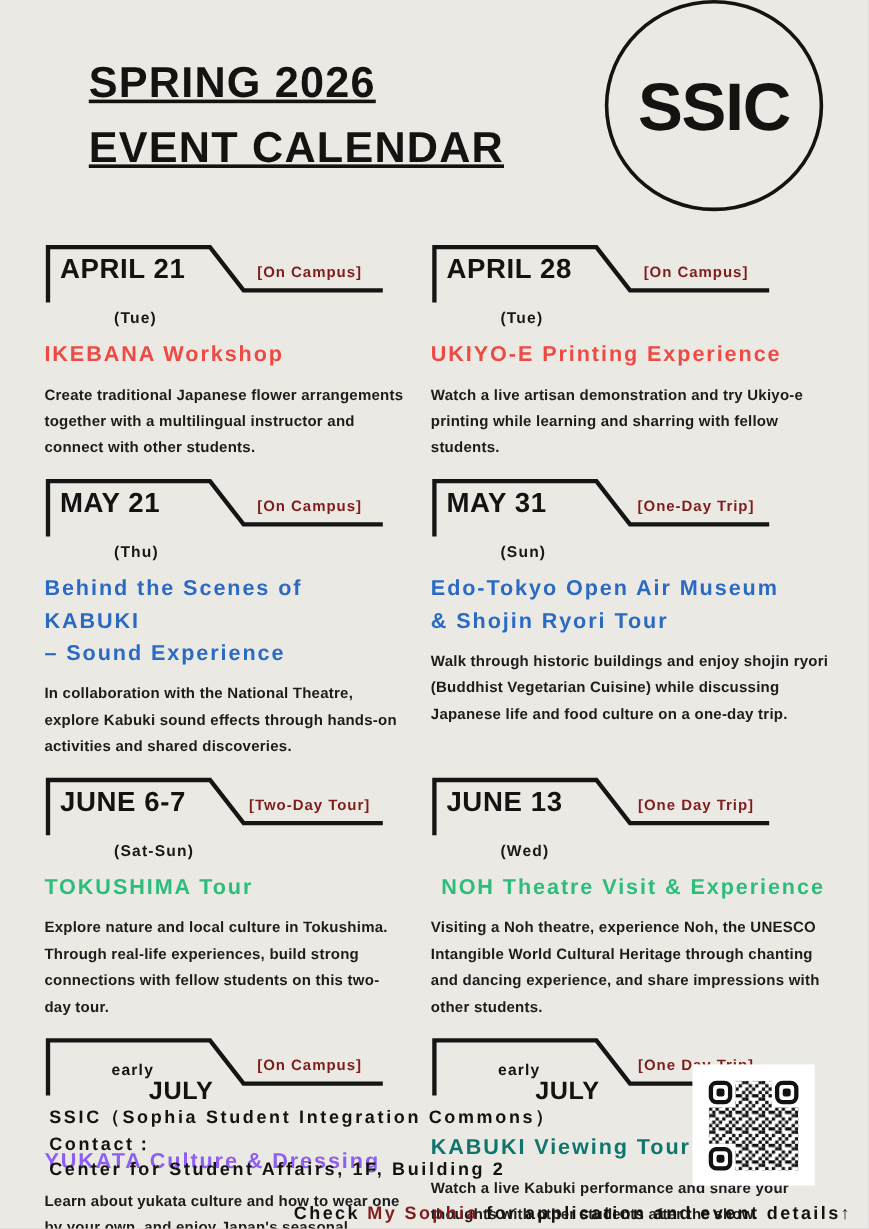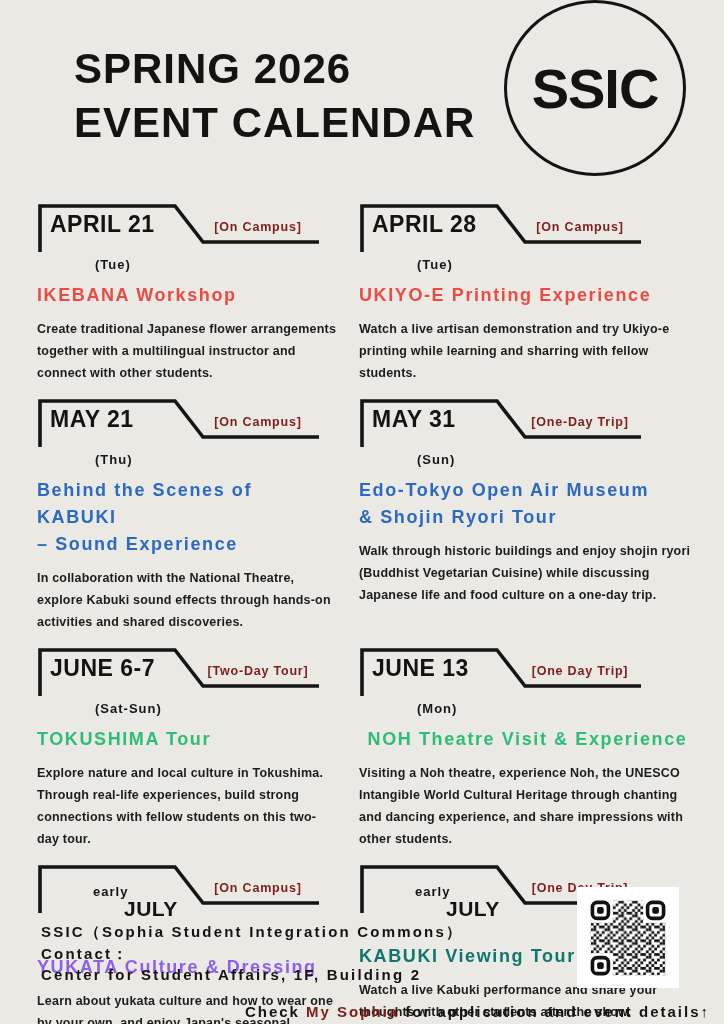--- a/index.html
+++ b/index.html
@@ -4,21 +4,21 @@
 <style>
   html,body{margin:0;padding:0;background:#c8c8c8;}
   .page{
     position:relative;width:724px;height:1024px;margin:0 auto;
     background:#ebe9e4;color:#171717;overflow:hidden;
     font-family:"Liberation Sans",sans-serif;font-weight:700;
   }
   
   .main-title{
     margin:0;padding:42px 0 0 74px;
-    font-size:42px;line-height:54px;letter-spacing:1px;color:#141312;
+    font-size:36px;line-height:54px;letter-spacing:1px;color:#141312;text-decoration:underline;
   }
   .logo-circle{
     position:absolute;left:504px;top:0;width:176px;height:170px;
     border:3.5px solid #141312;border-radius:50%;
     display:flex;align-items:center;justify-content:center;
     font-size:56px;font-weight:700;letter-spacing:-1px;color:#141312;
   }
   
   .events{
     margin:52px 0 0 37px;display:grid;
@@ -142,21 +142,21 @@
     </div>
 
     <div class="event col-right">
       <div class="tag">
         <svg width="285" height="52" viewBox="0 0 285 52">
             <polyline points="3,50 3,4 138,4 166,40 282,40" fill="none" stroke="#151515" stroke-width="3.6"></polyline>
           </svg>
         <div class="date-wrap"><span class="date">JUNE 13</span></div>
         <span class="tag-label">[One Day Trip]</span>
       </div>
-      <div class="day">(Mon)</div>
+      <div class="day">(Wed)</div>
       <h3 class="event-title" style="color: rgb(45, 189, 122); text-align: center;">NOH Theatre Visit &amp; Experience</h3>
       <p class="event-desc">Visiting a Noh theatre, experience Noh, the UNESCO Intangible World Cultural Heritage through chanting and dancing experience, and share impressions with other students.</p>
     </div>
 
     <div class="event col-left has-prefix">
       <div class="tag">
         <svg width="285" height="52" viewBox="0 0 285 52">
             <polyline points="3,50 3,4 138,4 166,40 282,40" fill="none" stroke="#151515" stroke-width="3.6"></polyline>
           </svg>
         <div class="date-wrap"><span class="date-prefix">early</span><span class="date">JULY</span></div>

